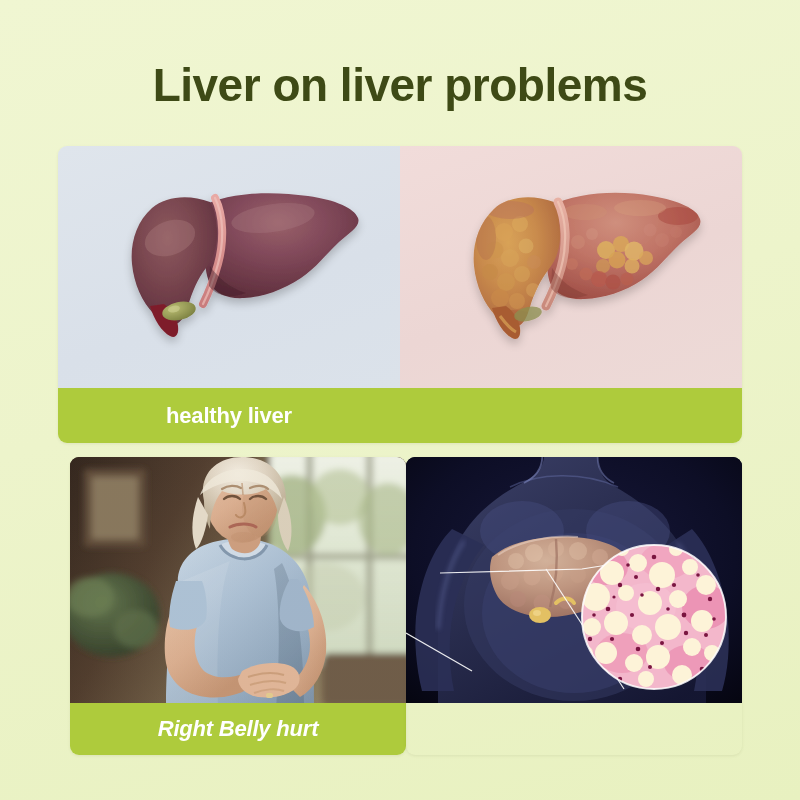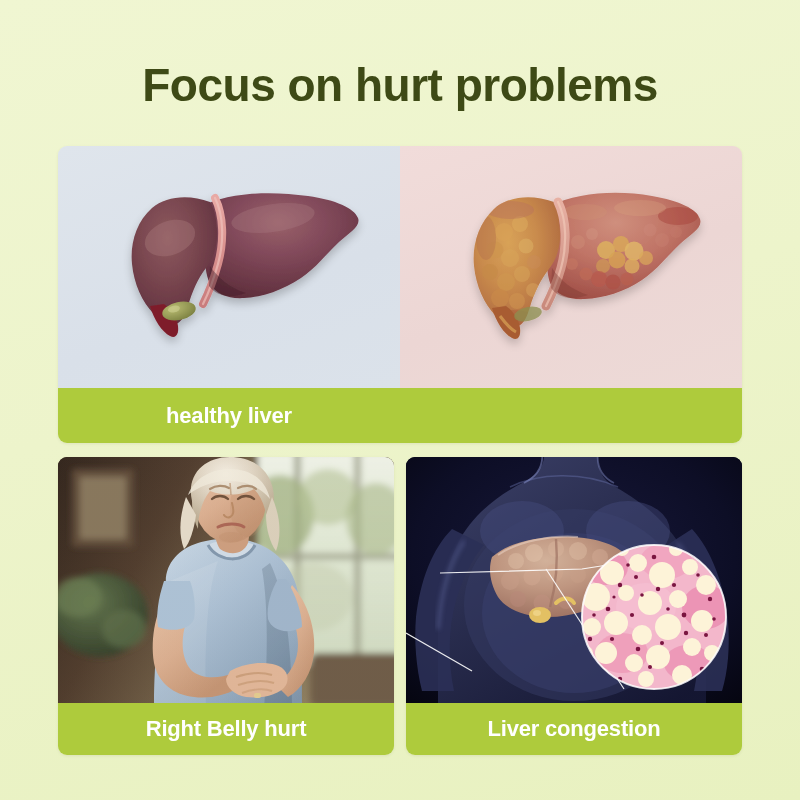--- a/index.html
+++ b/index.html
@@ -82,21 +82,22 @@
   }
 
   
   .bottom-row {
     position: absolute;
     left: 58px;
     top: 457px;
     width: 684px;
     height: 298px;
     display: flex;
-    justify-content: space-between;
+    justify-content: flex-end;
+    font-style: italic;
   }
   .card {
     position: relative;
     width: 336px;
     height: 298px;
     border-radius: 9px;
     overflow: hidden;
     box-shadow: 0 1px 3px rgba(90,100,50,0.10);
   }
   .card-img {
@@ -126,21 +127,21 @@
   svg.art { display: block; width: 100%; height: 100%; }
 
   
   .scene-room { position: absolute; inset: 0; background: #3a2a1e; }
 </style>
 </head>
 <body>
 
 <div id="poster">
 
-  <div class="title">Focus on hurt problems</div>
+  <div class="title">Liver on liver problems</div>
 
   <div class="top-row">
 
     <div class="top-images">
 
       <div class="cell-img bg-healthy">
         <div class="liver-wrap">
           <svg class="art" viewBox="0 0 342 242" preserveAspectRatio="xMidYMid meet">
             <defs>
               <radialGradient id="hlLeft" cx="42%" cy="32%" r="72%">
@@ -634,17 +635,16 @@
                 <circle cx="262" cy="152" r="1.8"></circle>
                   <circle cx="308" cy="162" r="1.8"></circle>
                 <circle cx="236" cy="138" r="1.8"></circle>
                   <circle cx="208" cy="140" r="1.6"></circle>
               </g>
             </g>
             <circle cx="248" cy="160" r="72" fill="none" stroke="#ffffff" stroke-width="2" opacity="0.85"></circle>
           </g>
         </svg>
       </div>
-      <div class="caption-bar">Liver congestion</div>
     </div>
 
   </div>
 </div>
 
 </body></html>

